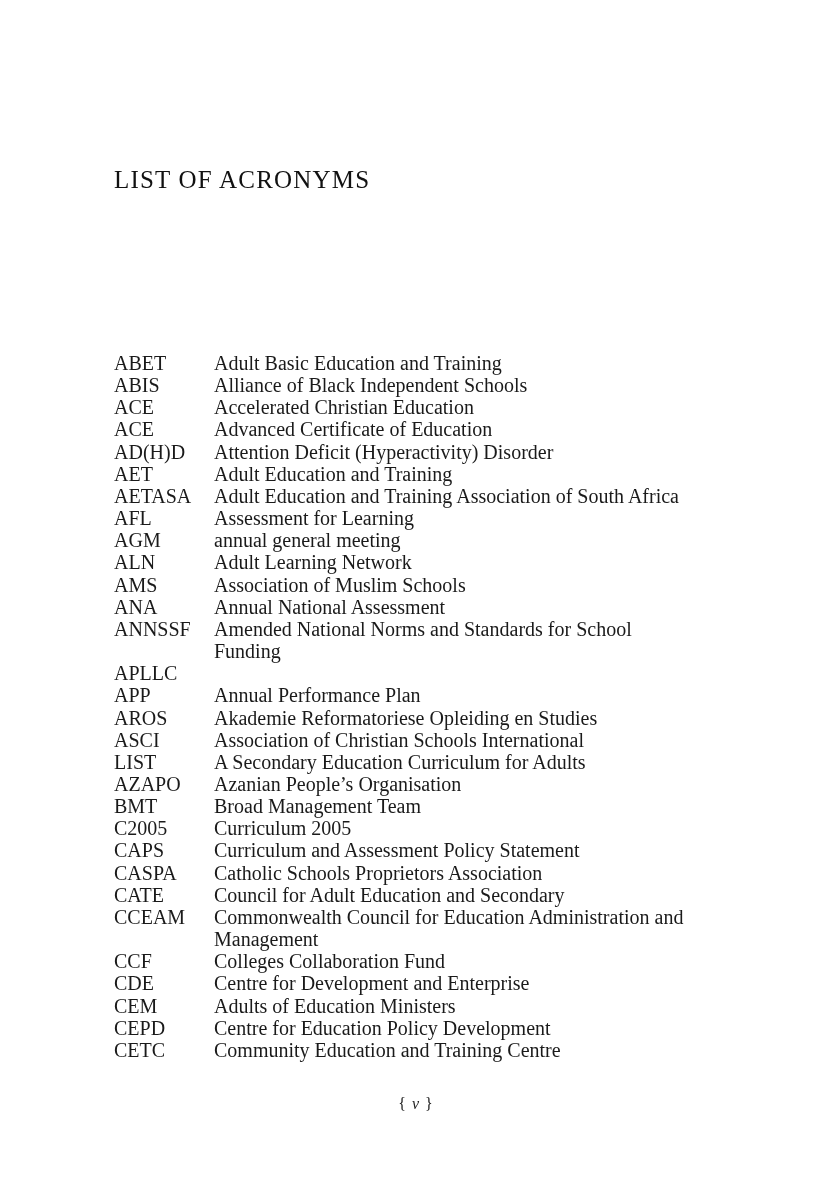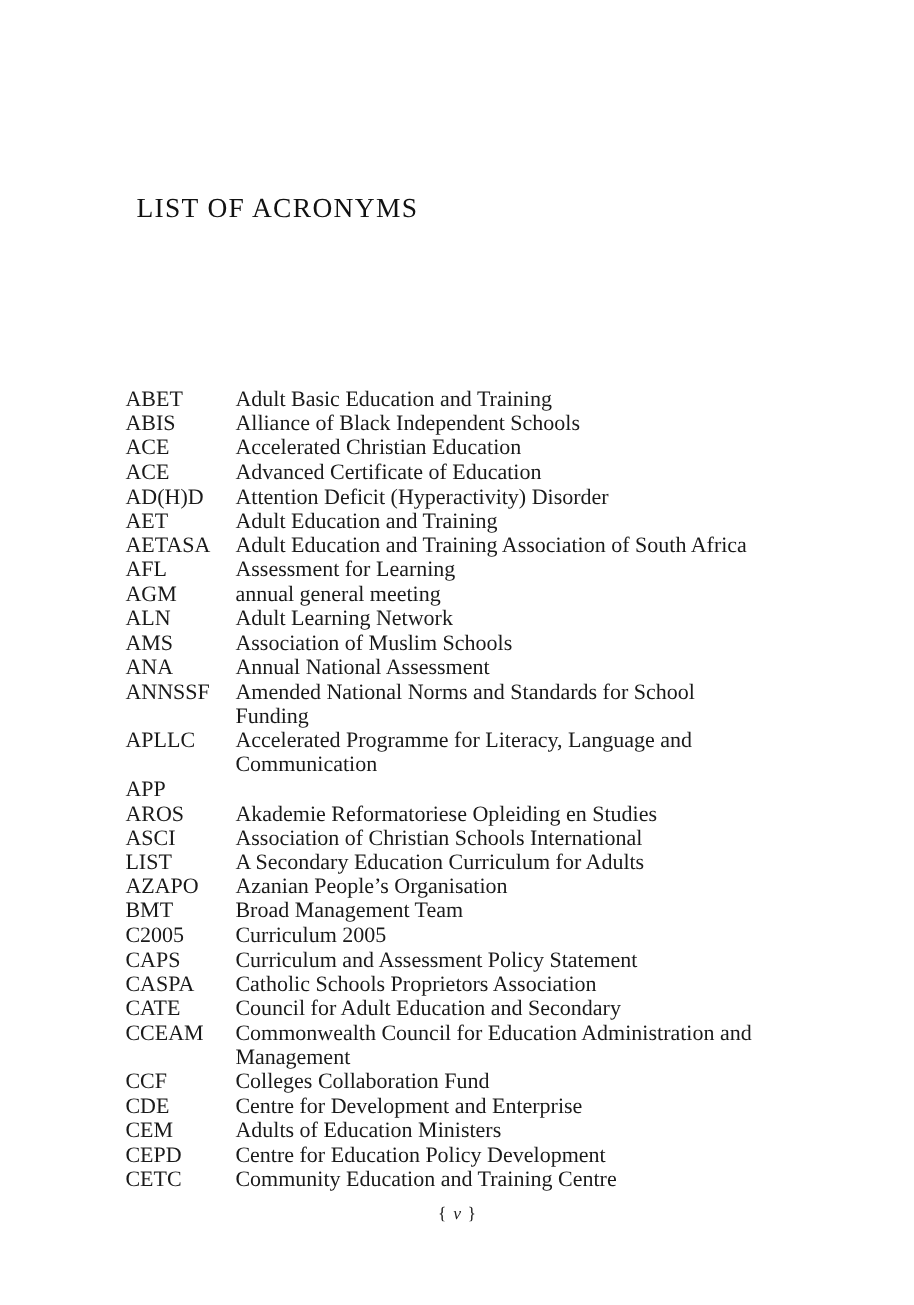--- a/index.html
+++ b/index.html
@@ -1,18 +1,18 @@
 <!DOCTYPE html>
 <html><head>
   <meta charset="utf-8">
   <style>
     html, body { margin: 0; padding: 0; background: #ffffff; }
     body { width: 831px; height: 1186px; position: relative; overflow: hidden;
            font-family: "Liberation Serif", "DejaVu Serif", serif; color: #1a1a1a; }
-    .title { position: absolute; left: 114px; top: 166px; margin: 10px;
+    .title { position: absolute; left: 114px; top: 166px; margin: 0;
              font-size: 25px; font-weight: normal; letter-spacing: 1.2px; color: #111; }
     .list { position: absolute; left: 114px; top: 352px; width: 600px; }
     .row { display: flex; font-size: 20px; line-height: 22.15px; }
     .abbr { width: 100px; flex: 0 0 100px; }
     .def { flex: 1; padding-right: 30px; }
     .footer { position: absolute; left: 0; width: 831px; top: 1095px; text-align: center;
               font-size: 16px; color: #222; }
     .footer .num { font-style: italic; margin: 0 6px; }
   </style>
 </head>
@@ -68,24 +68,24 @@
     <div class="row">
       <span class="abbr">ANA</span>
       <span class="def">Annual National Assessment</span>
     </div>
     <div class="row">
       <span class="abbr">ANNSSF</span>
       <span class="def">Amended National Norms and Standards for School Funding</span>
     </div>
     <div class="row">
       <span class="abbr">APLLC</span>
-      <span class="def">Accelerated Programme for Literacy, Language and Communication</span>
     </div>
     <div class="row">
       <span class="abbr">APP</span>
+      <span class="def">Annual Performance Plan</span>
     </div>
     <div class="row">
       <span class="abbr">AROS</span>
       <span class="def">Akademie Reformatoriese Opleiding en Studies</span>
     </div>
     <div class="row">
       <span class="abbr">ASCI</span>
       <span class="def">Association of Christian Schools International</span>
     </div>
     <div class="row">

